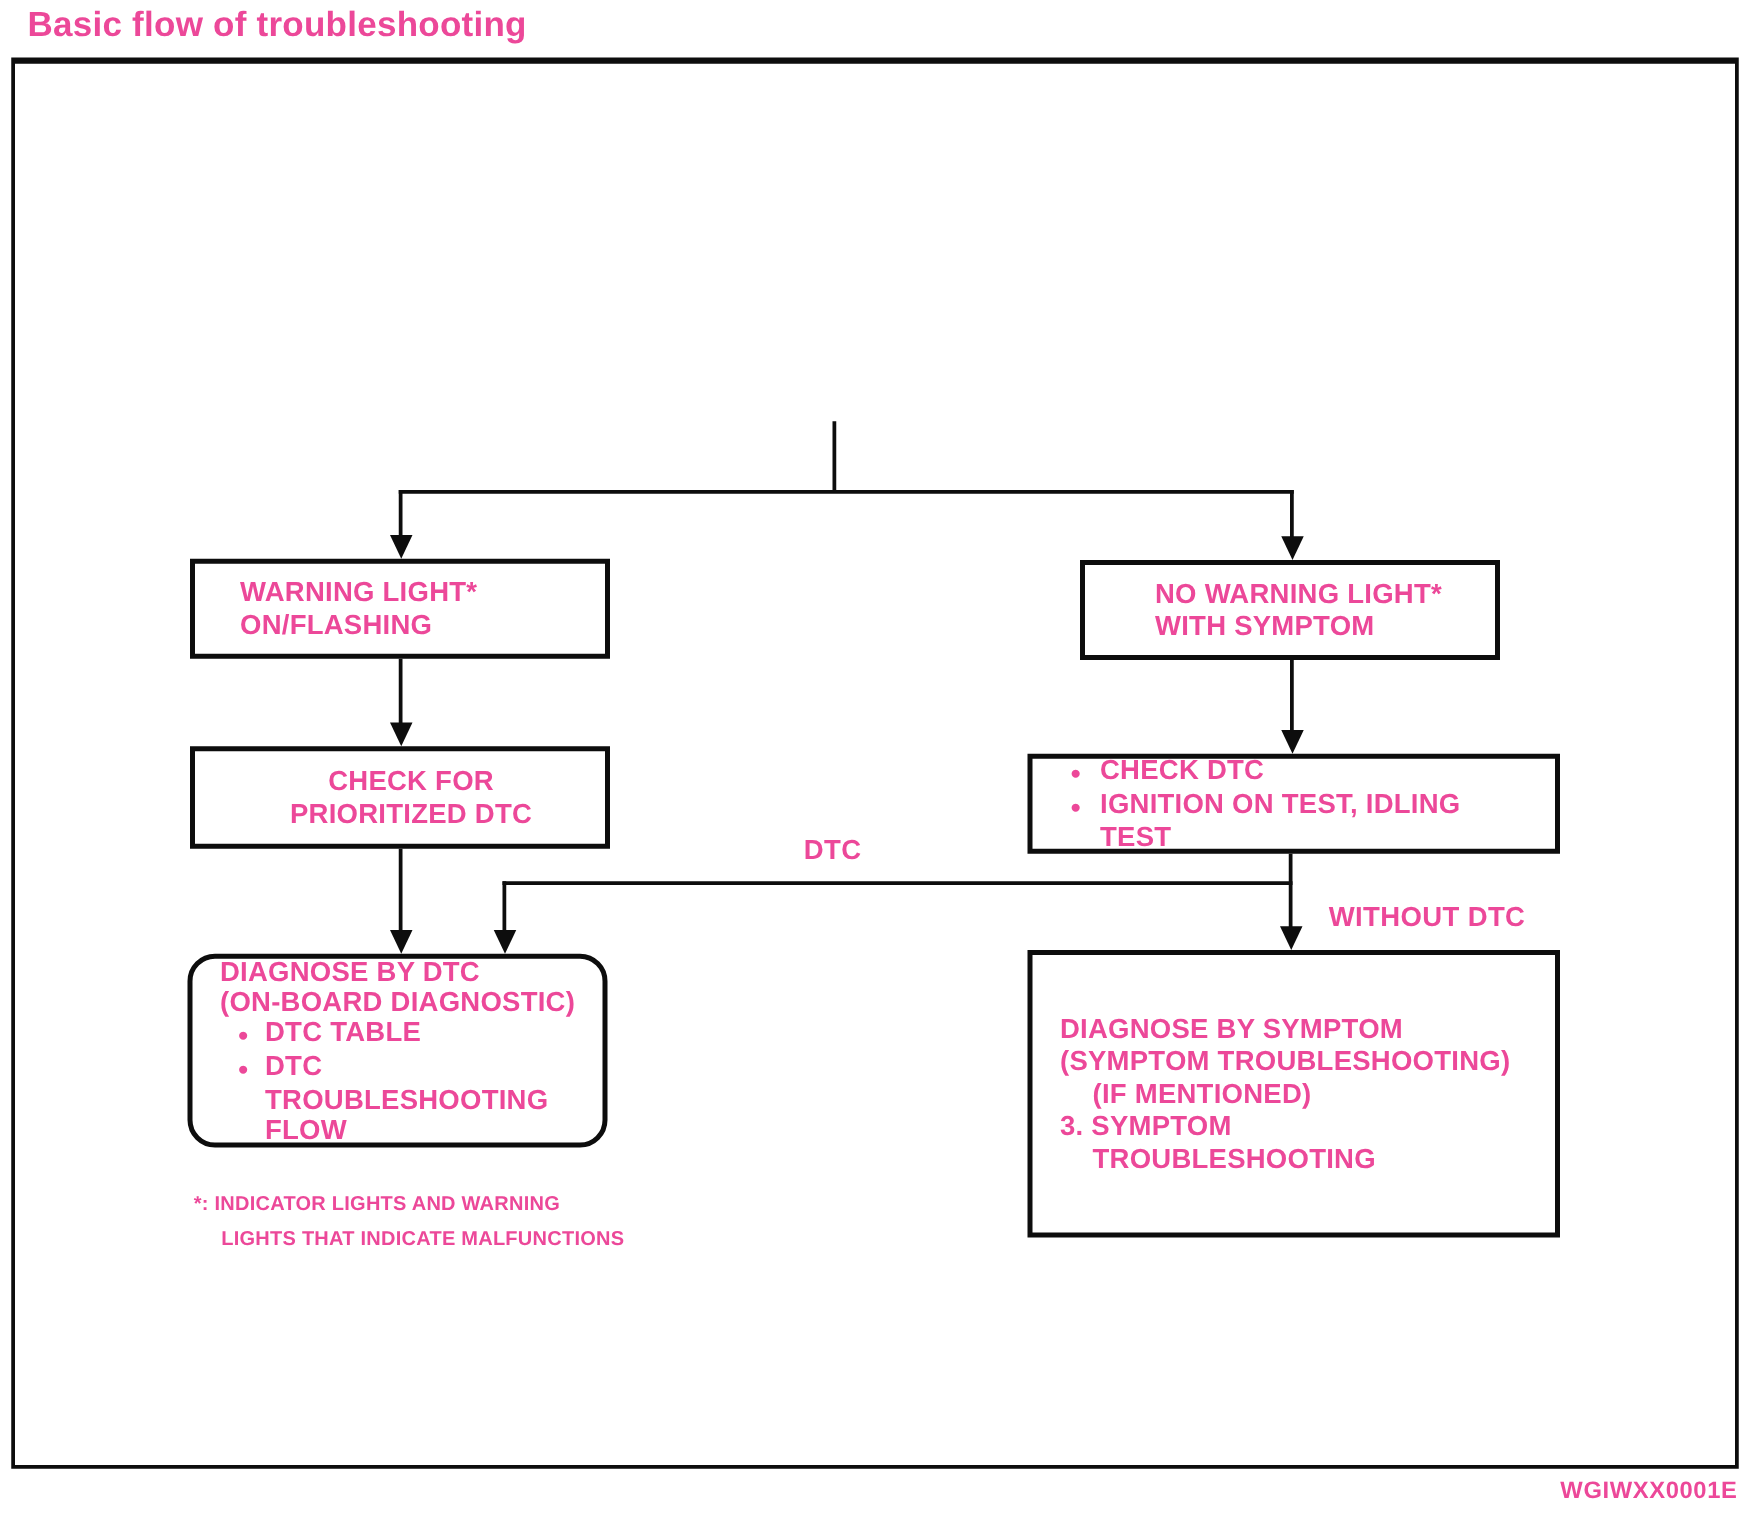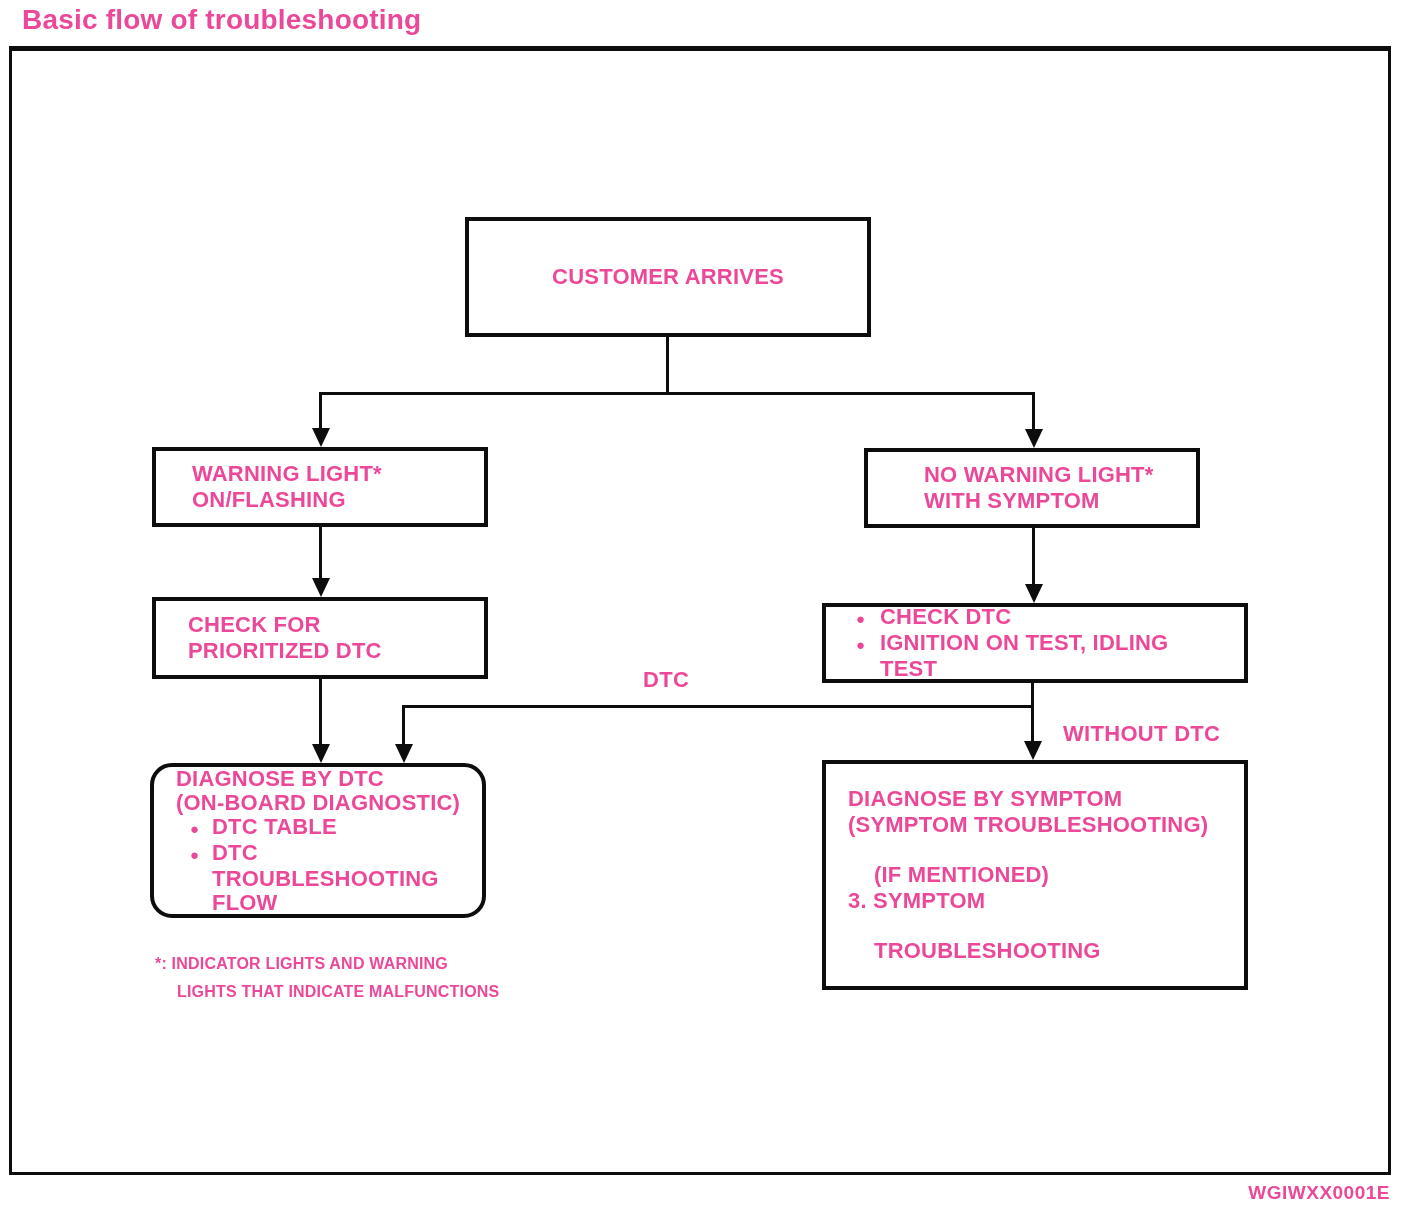--- a/index.html
+++ b/index.html
@@ -55,32 +55,32 @@
     width: 24px;
     flex: 0 0 24px;
     font-size: 15px;
   }
   #box-customer { left: 465px; top: 217px; width: 406px; height: 120px; justify-content: center; }
   #box-warning  { left: 152px; top: 447px; width: 336px; height: 80px; }
   #box-warning .txt { margin-left: 36px; }
   #box-nowarning { left: 864px; top: 448px; width: 336px; height: 80px; }
   #box-nowarning .txt { margin-left: 56px; }
   #box-checkprior { left: 152px; top: 597px; width: 336px; height: 82px; }
-  #box-checkprior .txt { margin-left: 32px; }
+  #box-checkprior .txt { margin-left: 76px; text-align: center; }
   #box-checkdtc { left: 822px; top: 603px; width: 426px; height: 80px; line-height: 24px; }
   #box-checkdtc .txt { margin-left: 30px; }
   #box-checkdtc .cont { margin-left: 24px; }
   #box-diagdtc { left: 150px; top: 763px; width: 336px; height: 155px; line-height: 24px; border-radius: 22px; }
   #box-diagdtc .txt { margin-left: 22px; }
   #box-diagdtc .li { margin-left: 14px; }
   #box-diagdtc .bullet { width: 22px; flex: 0 0 22px; }
   #box-diagdtc .cont { margin-left: 36px; }
   #box-diagsym { left: 822px; top: 760px; width: 426px; height: 230px; }
   #box-diagsym .txt { margin-left: 22px; }
-  #box-diagsym .cont { margin-left: 26px; margin-top: 24px; }
+  #box-diagsym .cont { margin-left: 26px; }
   .cline { position: absolute; background: #0d0d0d; }
   .arrowhead {
     position: absolute;
     width: 0; height: 0;
     border-left: 9px solid transparent;
     border-right: 9px solid transparent;
     border-top: 19px solid #0d0d0d;
   }
   .edge-label {
     position: absolute;
@@ -112,23 +112,20 @@
 </style>
 </head>
 <body>
 
 <div id="canvas">
 
   <div class="page-title">Basic flow of troubleshooting</div>
 
   <div class="frame"></div>
 
-  <div class="fc-box" id="box-customer">
-    <div class="txt">CUSTOMER ARRIVES</div>
-  </div>
 
   <div class="fc-box" id="box-warning">
     <div class="txt">
       <div>WARNING LIGHT*</div>
       <div>ON/FLASHING</div>
     </div>
   </div>
 
   <div class="fc-box" id="box-nowarning">
     <div class="txt">

